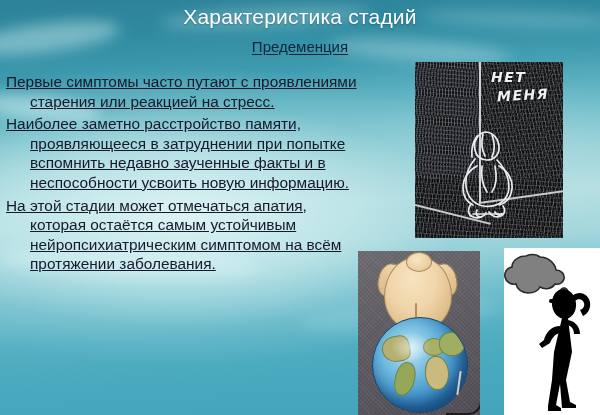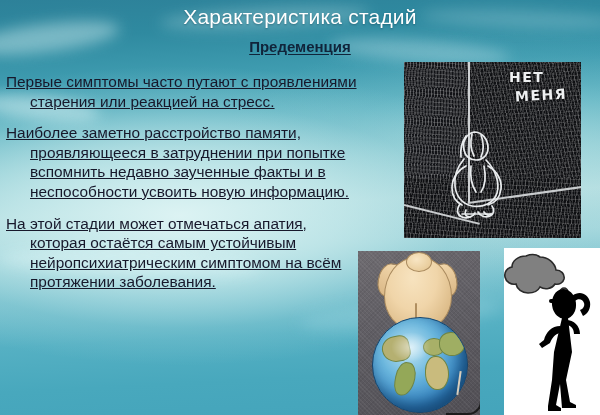--- a/index.html
+++ b/index.html
@@ -39,39 +39,40 @@
   #title{
     position:absolute;left:0;top:0;width:600px;text-align:center;
     color:#ffffff;font-size:21px;font-weight:400;letter-spacing:.2px;
     text-shadow:0 1px 2px rgba(0,40,55,.35);
     line-height:34px;
   }
   #subtitle{
     position:absolute;left:0;top:36px;width:600px;text-align:center;
     color:#10243a;font-size:15px;font-weight:400;line-height:21px;
   }
-  #subtitle span{ text-decoration:underline; text-underline-offset:2px;font-weight:bold;}
+  #subtitle span{ text-decoration:underline; text-underline-offset:2px;}
 
   #body{
     position:absolute;left:6px;top:72px;width:352px;
     color:#17182b;font-size:15.4px;line-height:19.6px;text-decoration:underline;
   }
   #body p{
     margin:0 0 1px 0;
     padding-left:24px;
     text-indent:-24px;
   }
-  #body p.gap{margin-top:12px;}
+  #body p.gap{margin-top:3px;}
 
   .photo{position:absolute;overflow:hidden;}
 
   
   #img-charcoal{
-    left:404px;top:62px;width:177px;height:176px;
+    left:415px;top:62px;width:148px;height:176px;
     background:#15161a;
+    font-style:italic;
   }
   #img-charcoal .hatch{
     position:absolute;inset:0;
     background-image:
       repeating-linear-gradient(84deg, rgba(255,255,255,.13) 0 1px, rgba(0,0,0,0) 1px 3px),
       repeating-linear-gradient(2deg, rgba(255,255,255,.07) 0 1px, rgba(0,0,0,0) 1px 4px),
       repeating-linear-gradient(120deg, rgba(255,255,255,.06) 0 1px, rgba(0,0,0,0) 1px 5px);
   }
   #img-charcoal .wallL{
     position:absolute;left:0;top:0;width:64px;height:150px;

